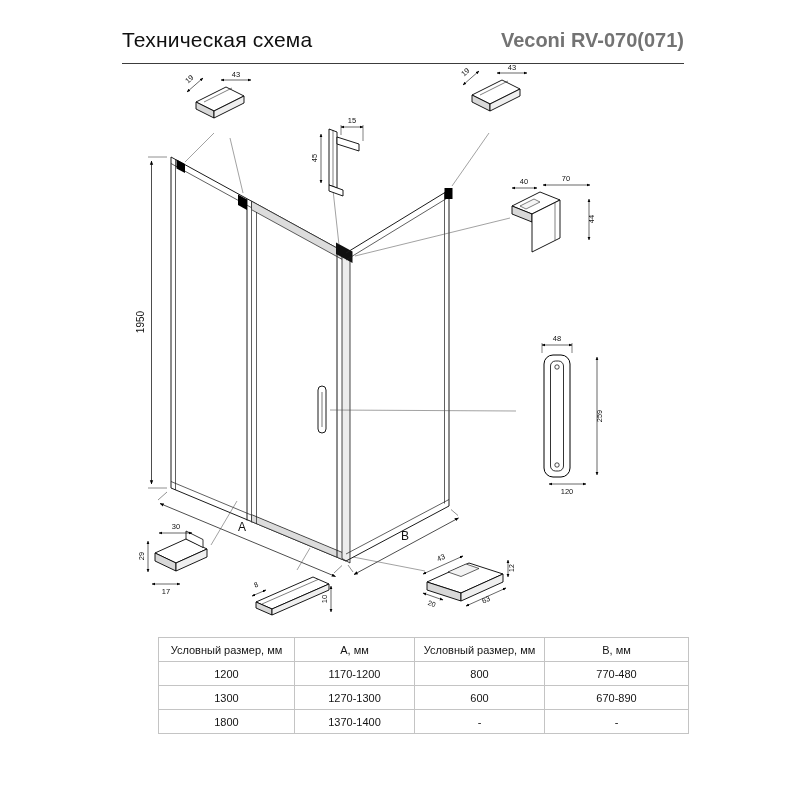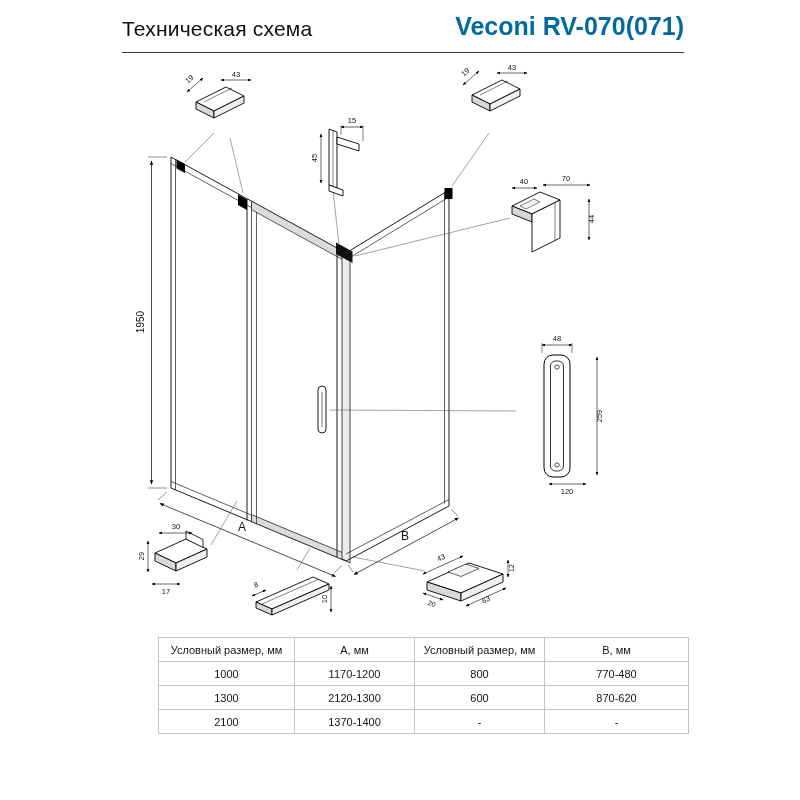--- a/index.html
+++ b/index.html
@@ -1,23 +1,23 @@
 <!DOCTYPE html>
 <html><head>
 <meta charset="utf-8">
 <style>
   * { margin:0; padding:0; box-sizing:border-box; }
   html, body { width:800px; height:800px; background:#ffffff; font-family:"Liberation Sans", sans-serif; }
   .page { position:relative; width:800px; height:800px; background:#fff; overflow:hidden; }
 
-  .header { position:absolute; left:122px; top:12px; width:562px;
+  .header { position:absolute; left:122px; top:28px; width:562px;
             display:flex; justify-content:space-between; align-items:flex-end;
             padding-bottom:11px; border-bottom:1.5px solid #3c3c3c; }
   .title-left  { font-size:21px; font-weight:500; color:#101010; letter-spacing:.2px; }
-  .title-right { font-size:25px; font-weight:700; color:#0369a1; }
+  .title-right { font-size:20px; font-weight:700; color:#737373; }
 
   svg.drawing { position:absolute; left:0; top:0; }
   svg text { font-family:"Liberation Sans", sans-serif; fill:#101010; }
 
   .table-wrap { position:absolute; left:158px; top:637px; width:530px; }
   table { width:100%; border-collapse:collapse; font-size:11px; color:#141414; table-layout:fixed; }
   th, td { border:1px solid #c4c4c4; text-align:center; padding:5.5px 4px; font-weight:400; }
 </style>
 </head>
 <body>
@@ -220,33 +220,33 @@
       <thead>
         <tr>
           <th>Условный размер, мм</th>
           <th>А, мм</th>
           <th>Условный размер, мм</th>
           <th>В, мм</th>
         </tr>
       </thead>
       <tbody>
         <tr>
-          <td>1000</td>
+          <td>1200</td>
           <td>1170-1200</td>
           <td>800</td>
           <td>770-480</td>
         </tr>
         <tr>
           <td>1300</td>
-          <td>2120-1300</td>
+          <td>1270-1300</td>
           <td>600</td>
-          <td>870-620</td>
-        </tr>
-        <tr>
-          <td>2100</td>
+          <td>670-890</td>
+        </tr>
+        <tr>
+          <td>1800</td>
           <td>1370-1400</td>
           <td>-</td>
           <td>-</td>
         </tr>
       </tbody>
     </table>
   </div>
 
 </div>
 

